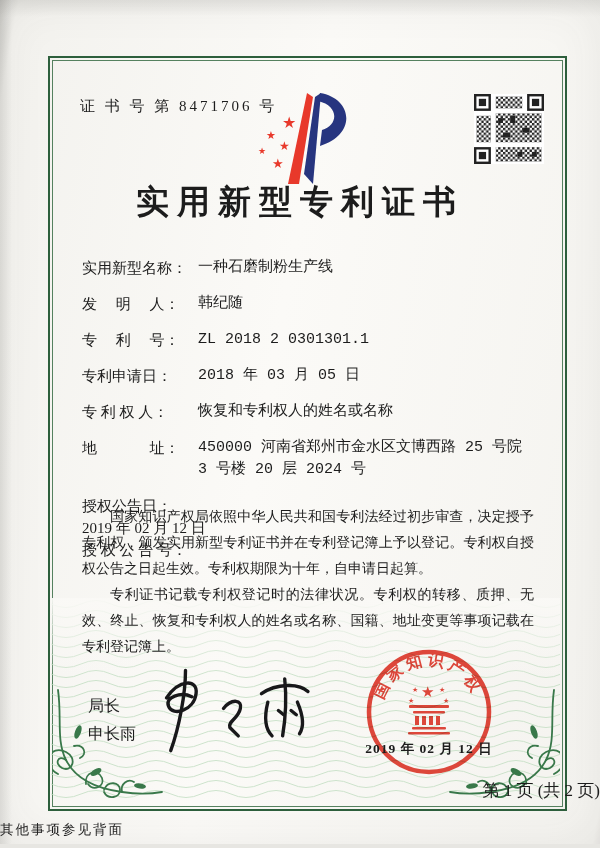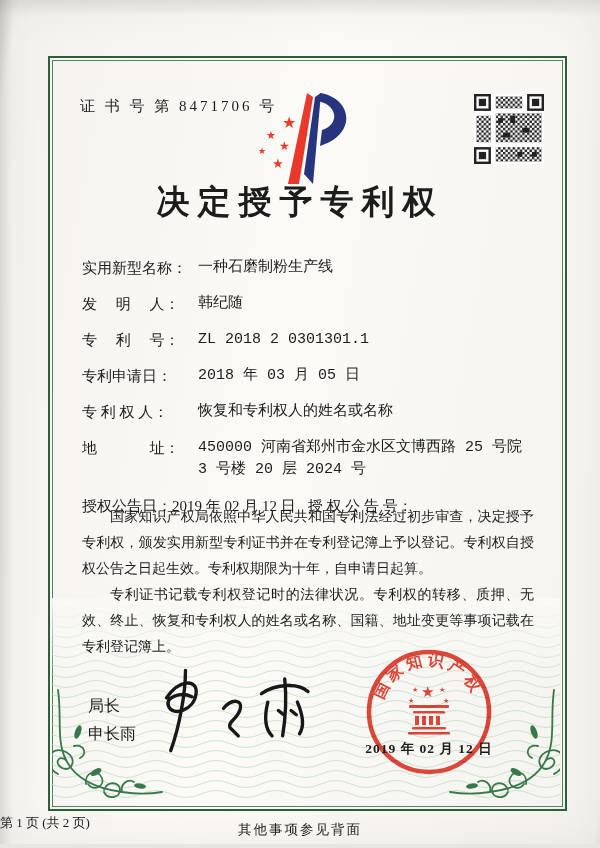--- a/index.html
+++ b/index.html
@@ -14,36 +14,36 @@
                linear-gradient(90deg,rgba(110,110,105,.16),transparent 2%);}
   .frame{position:absolute;left:48px;top:56px;width:515px;height:751px;border:2px solid #2d5f3c;}
   .frame-inner{position:absolute;inset:2px;border:1px solid #55815f;}
   .abs{position:absolute;}
   .cert-no{left:80px;top:97px;font-size:15px;letter-spacing:3px;}
   .title{left:0;right:0;top:180px;text-align:center;font-size:33px;font-weight:bold;letter-spacing:8px;}
   .fields{left:82px;top:257px;width:455px;font-size:15px;}
   .row{display:flex;margin-bottom:14px;line-height:22px;}
   .lab{flex:0 0 116px;white-space:pre;}
   .val{flex:1;font-family:Liberation Mono, monospace;}
-  .grant-row{display:flex;line-height:22px;margin-top:1px;}
+  .grant-row{display:flex;line-height:22px;margin-top:1px;flex-direction:column;}
   .grant-row .lab2{white-space:pre;}
   .grant-row .sep{width:12px;}
   .paras{left:82px;top:504px;width:452px;font-size:14px;line-height:26px;text-align:justify;}
   .paras p{margin:0;text-indent:2em;}
   .commissioner{left:88px;top:692px;font-size:16px;line-height:28px;}
   .guilloche{left:51px;top:598px;}
   .guilloche-fade{left:51px;top:598px;width:509px;height:80px;
     background:linear-gradient(180deg,rgba(250,249,246,.95),rgba(250,249,246,0));}
   .orn-left{left:52px;top:688px;}
   .orn-right{left:448px;top:688px;transform:scaleX(-1);}
   .signature{left:138px;top:662px;}
   .seal{left:362px;top:645px;mix-blend-mode:multiply;opacity:.93;}
   .seal-date{left:360px;top:740px;width:138px;text-align:center;font-size:13.5px;font-weight:bold;letter-spacing:1px;}
-  .page-footer{left:0;right:0;top:779px;text-align:left;font-size:13px;margin-top:35px;}
-  .back-note{left:0;right:0;top:821px;text-align:center;font-size:13.5px;letter-spacing:2px;}
+  .page-footer{left:0;right:0;top:779px;text-align:right;font-size:17px;}
+  .back-note{left:0;right:0;top:821px;text-align:left;font-size:13.5px;letter-spacing:2px;}
   .logo{left:254px;top:86px;}
   .qr{left:474px;top:94px;}
 </style>
 </head>
 <body>
 
 <div class="photo">
 
   <div class="frame">
     <div class="frame-inner"></div>
@@ -123,21 +123,21 @@
     <g fill="#222">
       <rect x="10" y="10" width="2" height="2"></rect>
         <rect x="15" y="9" width="2" height="3"></rect>
       <rect x="20" y="14" width="3" height="2"></rect>
         <rect x="12" y="16" width="3" height="2"></rect>
       <rect x="24" y="24" width="2" height="2"></rect>
         <rect x="18" y="24" width="2" height="2"></rect>
     </g>
   </svg>
 
-  <div class="abs title">决定授予专利权</div>
+  <div class="abs title">实用新型专利证书</div>
 
   <div class="abs fields">
     <div class="row">
       <span class="lab">实用新型名称：</span>
       <span class="val">一种石磨制粉生产线</span>
     </div>
     <div class="row">
       <span class="lab">发　 明 　人：</span>
       <span class="val">韩纪随</span>
     </div>

